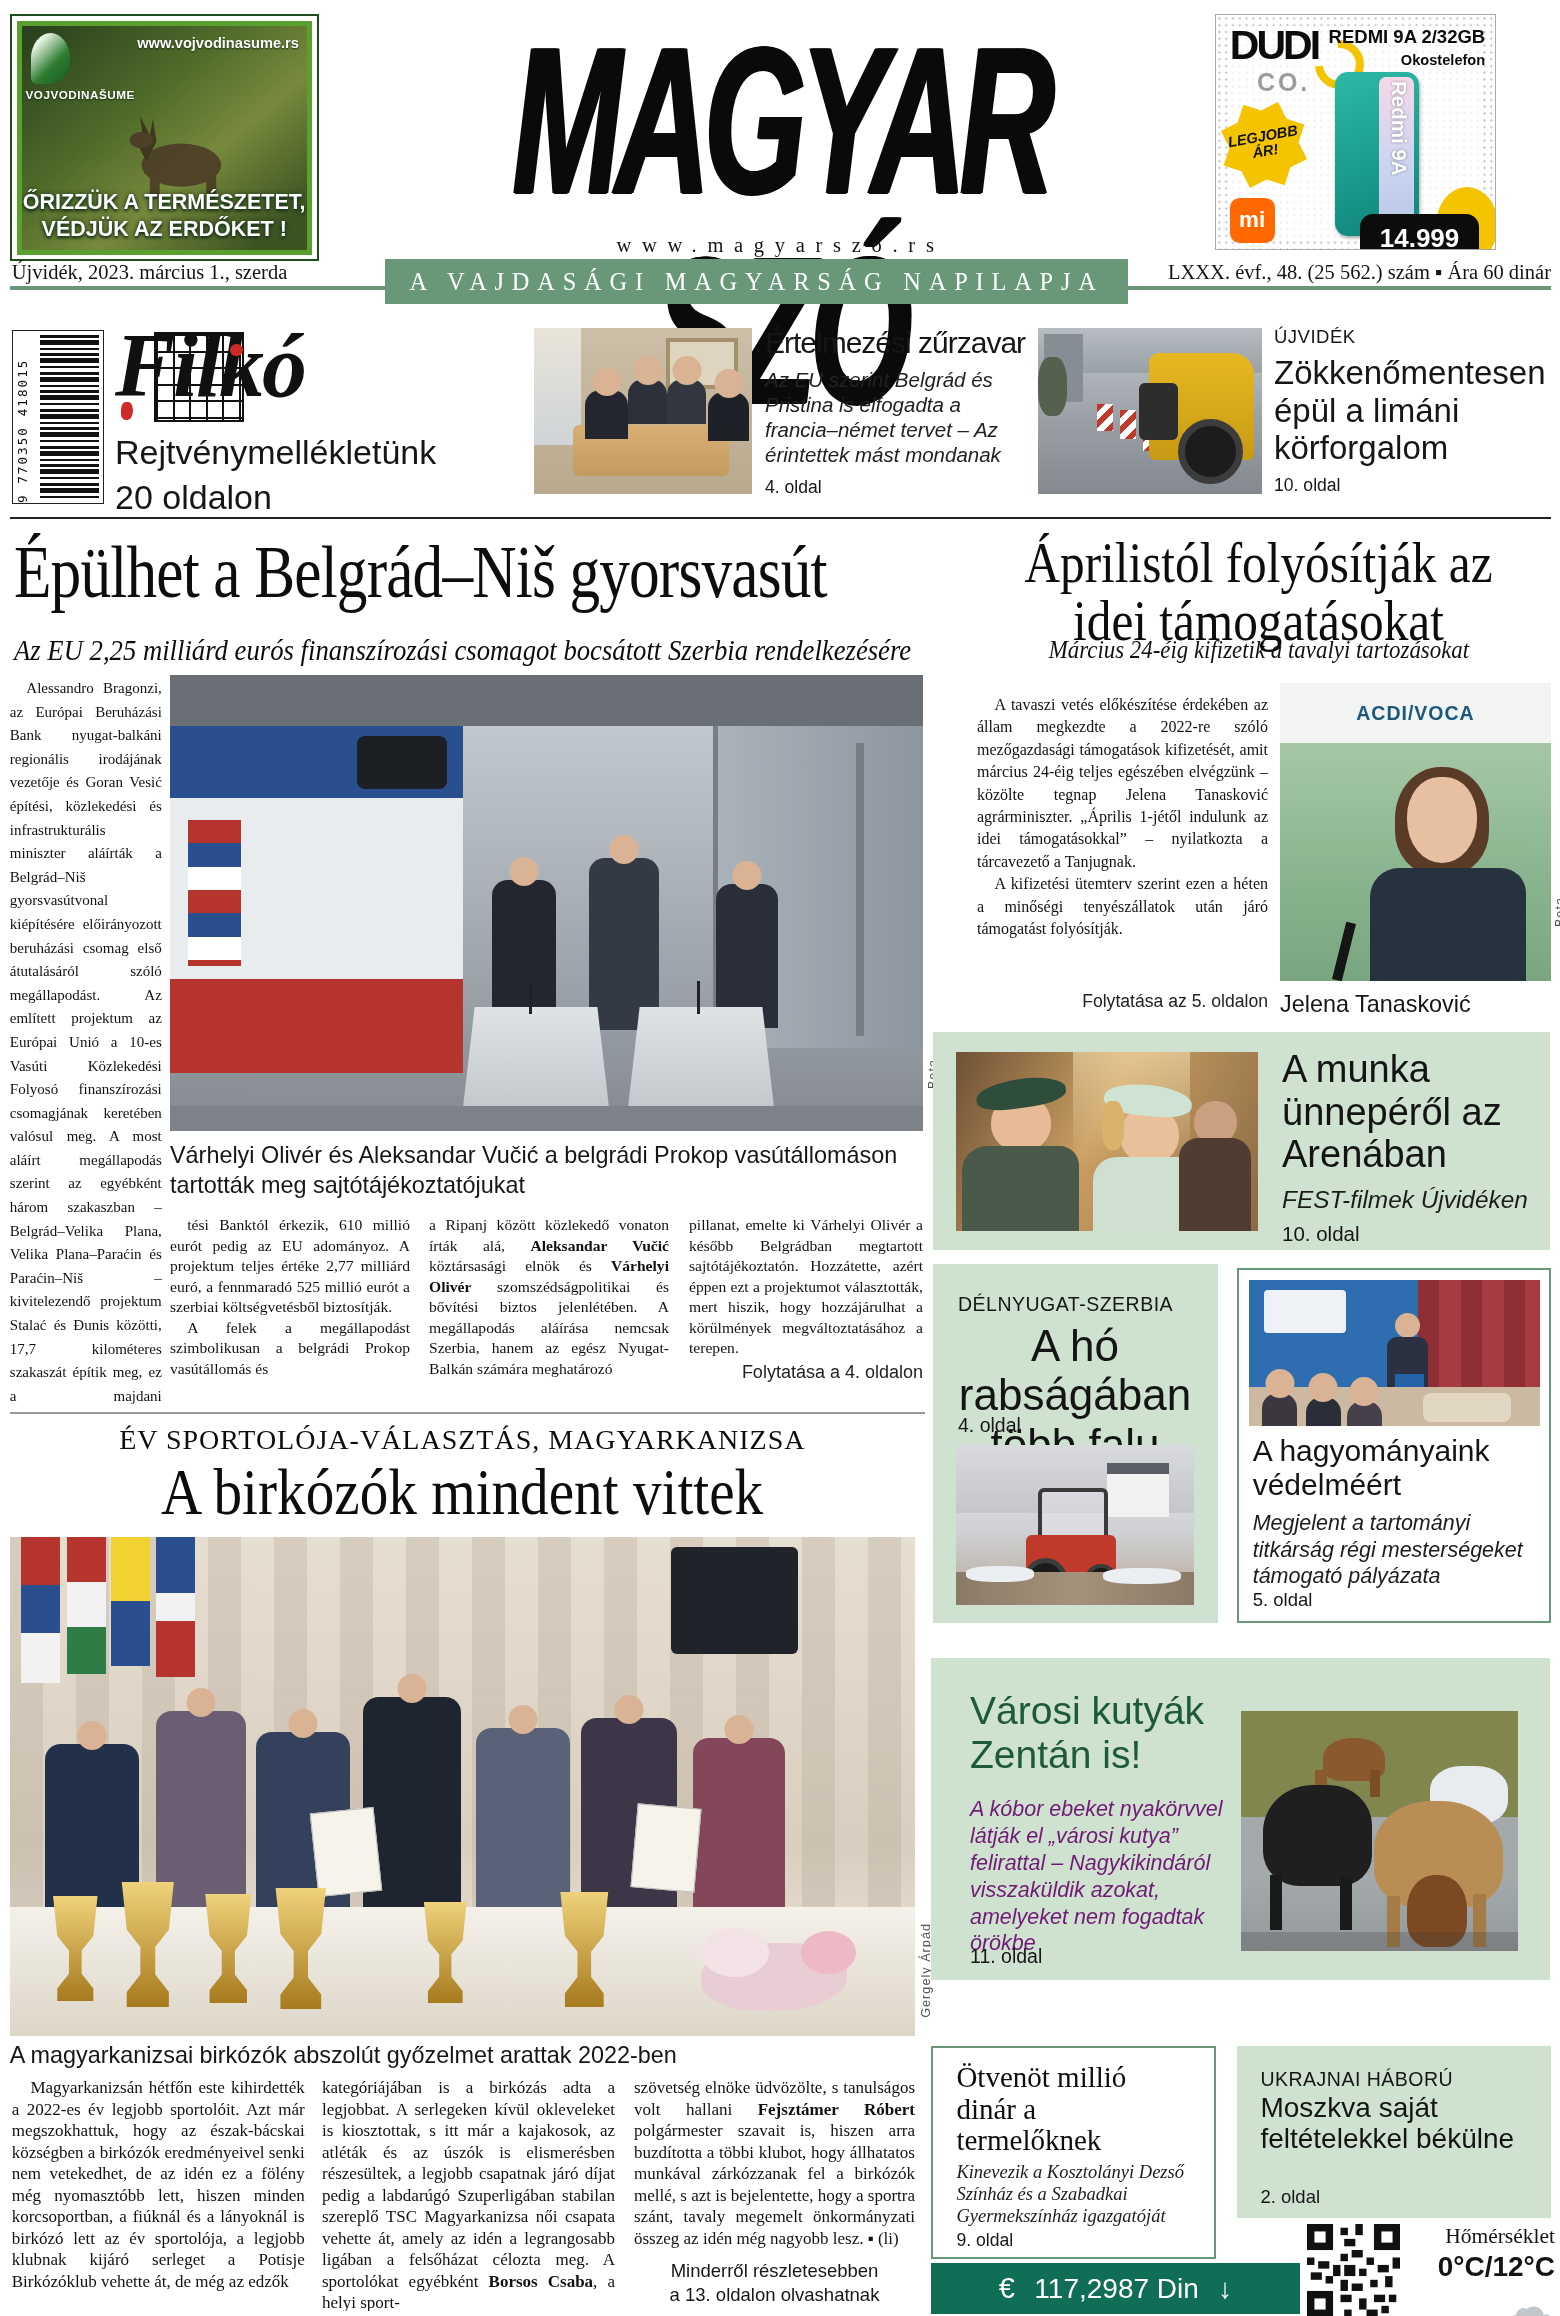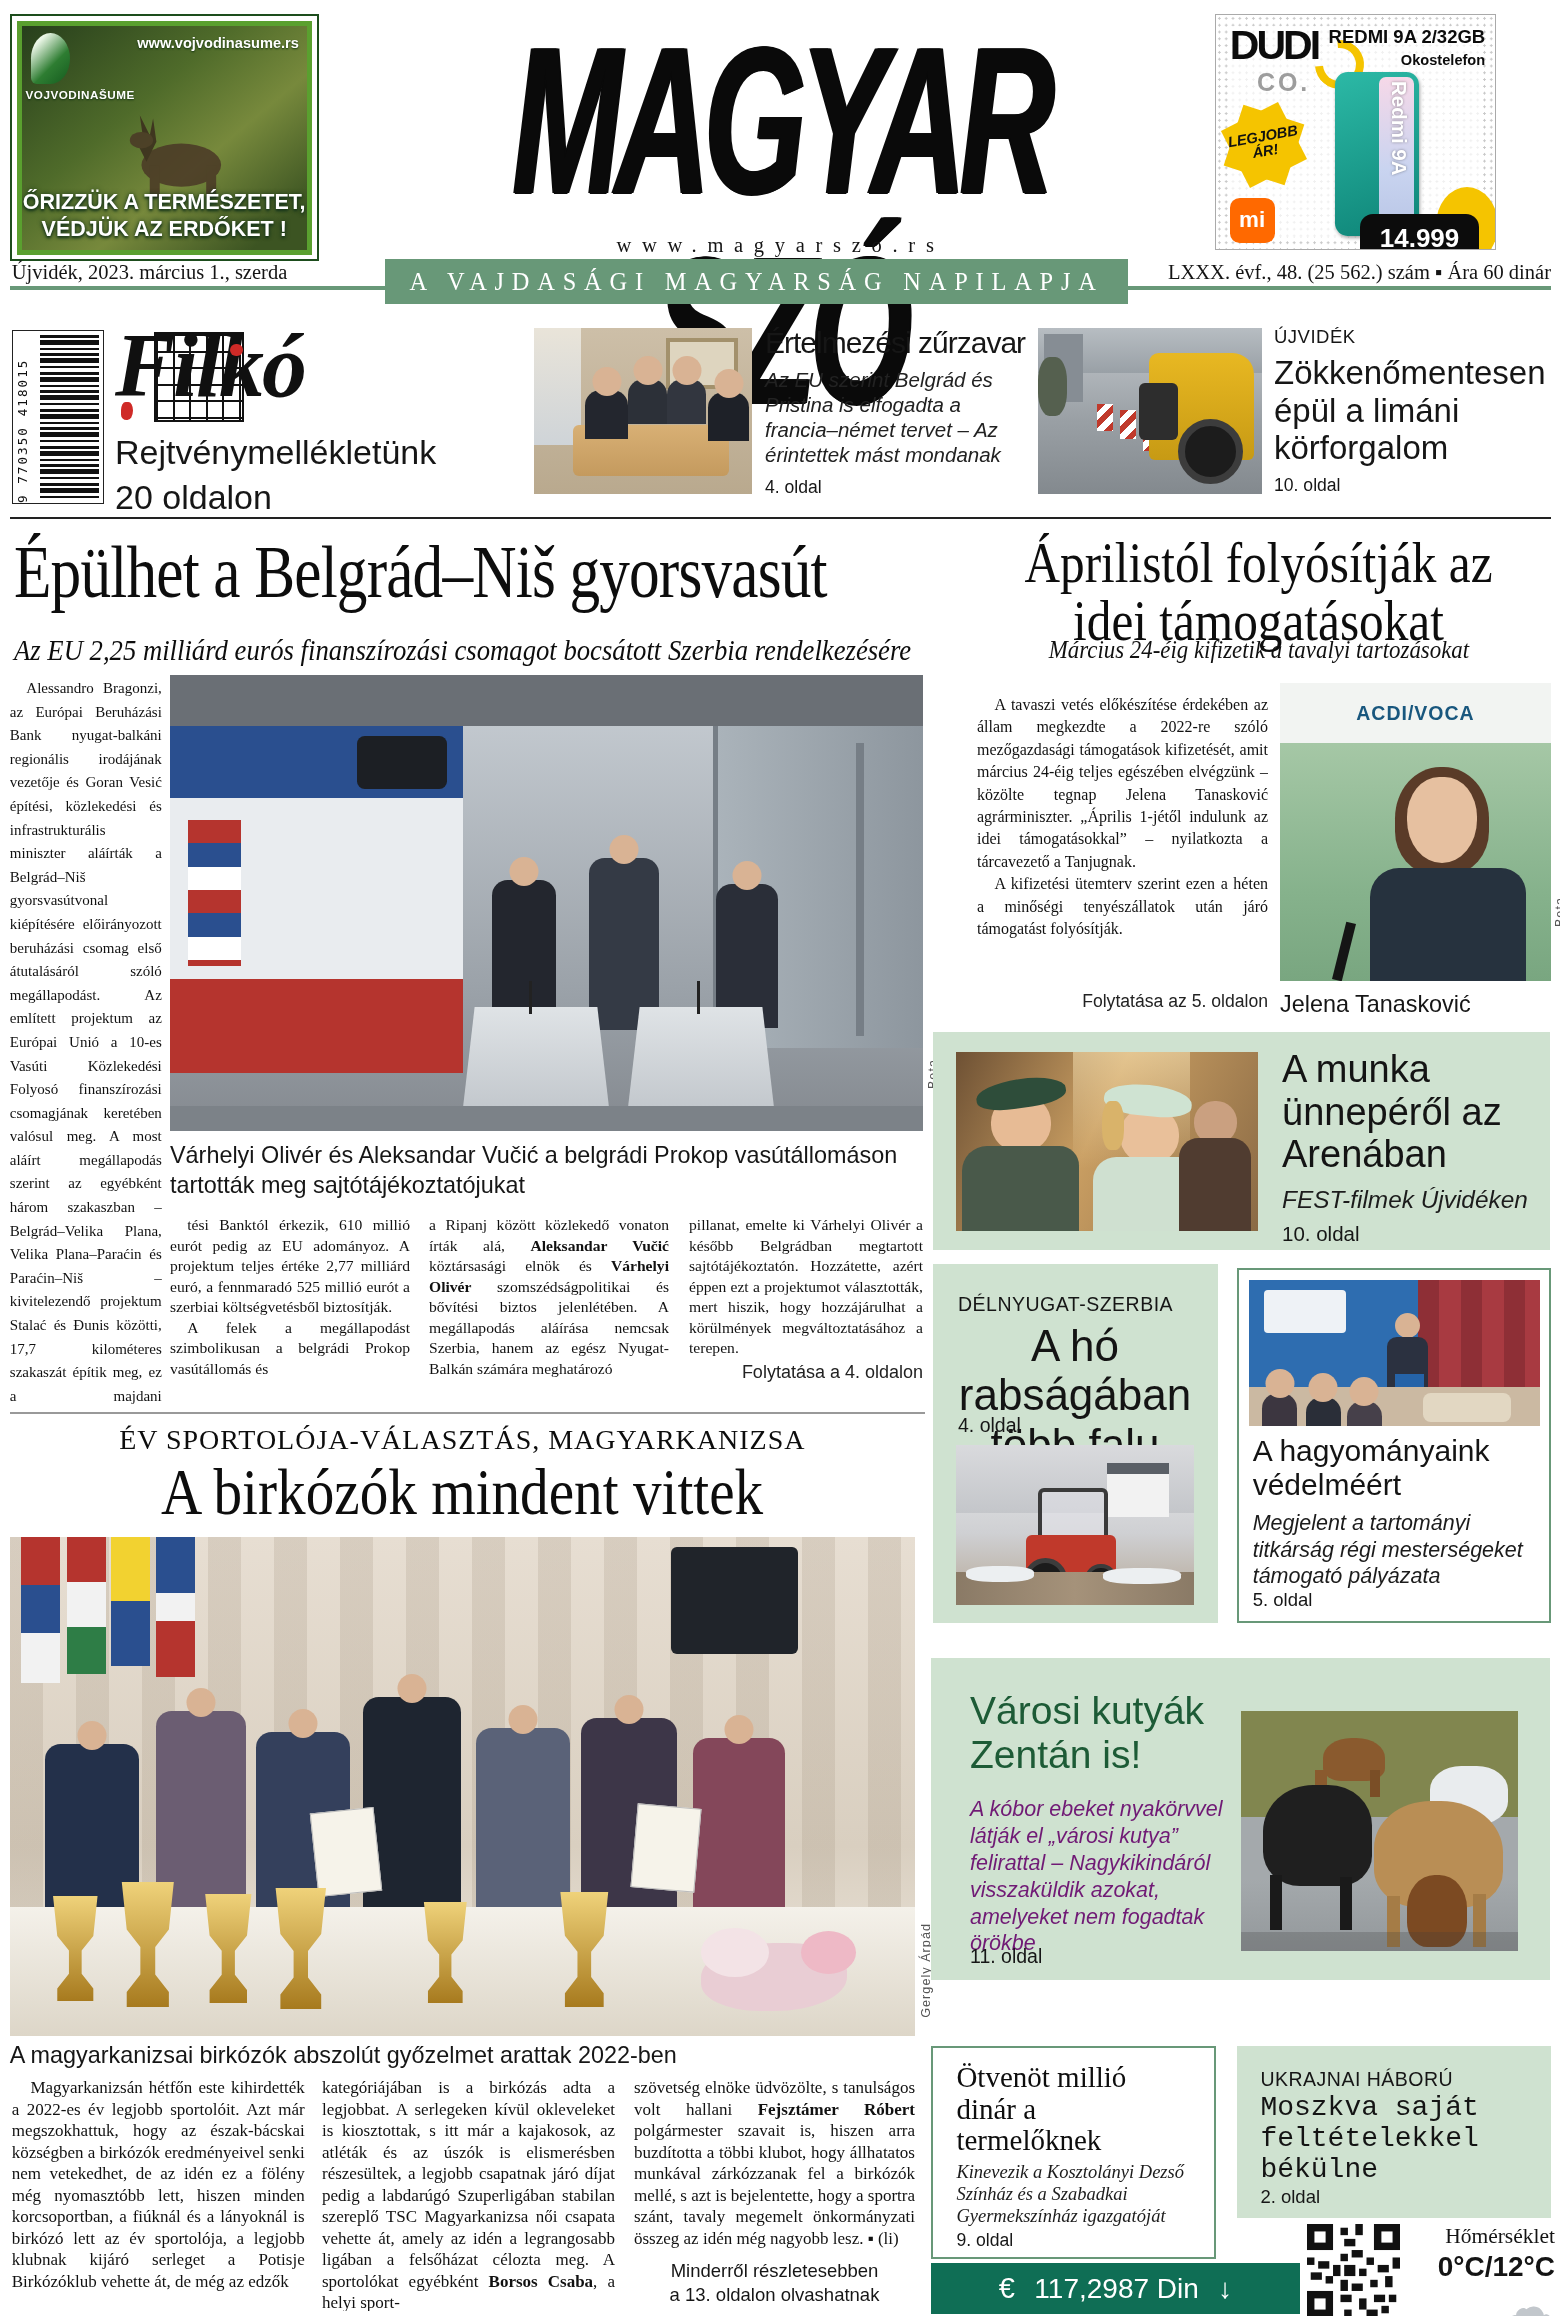--- a/index.html
+++ b/index.html
@@ -359,21 +359,21 @@
   </div>
 
   <div class="abs" style="left:931px;top:2046px;width:285px;height:213px;background:#fff;border:2px solid #689878;box-sizing:border-box;">
     <div class="serif" style="position:absolute;left:23.4px;top:13.7px;width:224px;font-size:29px;line-height:1.1;color:#0d0d0d;">Ötvenöt millió dinár a termelőknek</div>
     <div class="serif it" style="position:absolute;left:23.4px;top:113px;width:234px;font-size:18.5px;line-height:1.2;color:#1c1c1c;">Kinevezik a Kosztolányi Dezső Színház és a Szabadkai Gyermekszínház igazgatóját</div>
     <div class="page-ref" style="position:absolute;left:23.4px;bottom:5.9px;font-size:17.6px;">9. oldal</div>
   </div>
 
   <div class="abs greenbox" style="left:1237px;top:2046px;width:314px;height:172px;">
     <div class="kicker" style="position:absolute;left:23.4px;top:21.5px;font-size:19.5px;">UKRAJNAI HÁBORÚ</div>
-    <div class="sans" style="position:absolute;left:23.4px;top:47px;width:273px;font-size:28px;line-height:1.1;color:#141414;font-family:Liberation Mono, monospace;">Moszkva saját feltételekkel békülne</div>
+    <div class="sans" style="position:absolute;left:23.4px;top:47px;width:273px;font-size:28px;line-height:1.1;color:#141414;">Moszkva saját feltételekkel békülne</div>
     <div class="page-ref" style="position:absolute;left:23.4px;bottom:9.8px;font-size:18.5px;">2. oldal</div>
   </div>
 
   <svg class="abs" style="left:1307px;top:2224px;" width="93" height="93" viewBox="0 0 25 25">
     <rect width="25" height="25" fill="#fff"></rect>
     <g fill="#111">
       <rect x="0" y="0" width="7" height="7"></rect>
         <rect x="18" y="0" width="7" height="7"></rect>
         <rect x="0" y="18" width="7" height="7"></rect>
       <rect x="2" y="2" width="3" height="3" fill="#fff"></rect>

